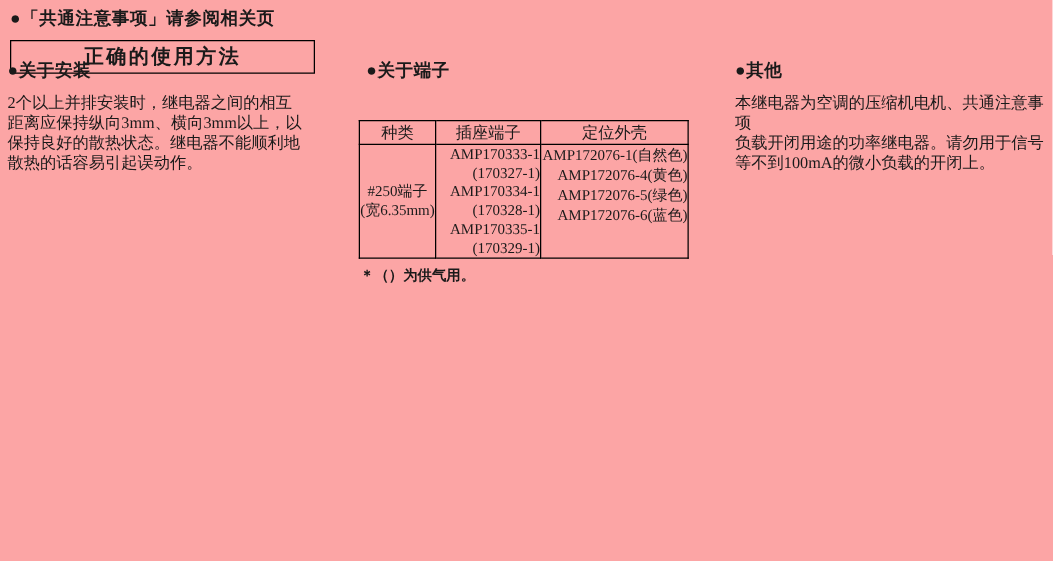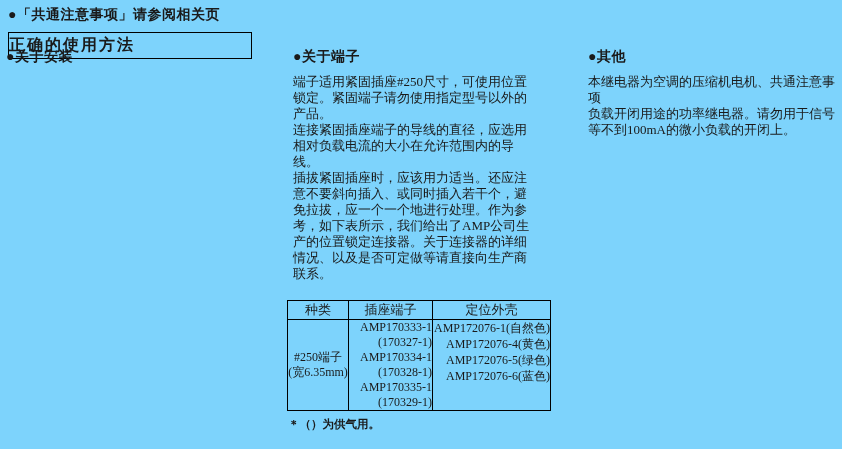--- a/index.html
+++ b/index.html
@@ -4,21 +4,21 @@
 <style>
   html, body {
     margin: 0;
     padding: 0;
     background: #ffffff;
   }
   .page {
     position: relative;
     width: 842px;
     height: 449px;
-    background: #7dd3fc;
+    background: #fca5a5;
     color: #1a1a1a;
     font-family: "Liberation Serif", "DejaVu Serif", serif;
     overflow: hidden;
   }
   .top-note {
     position: absolute;
     left: 8px;
     top: 6px;
     font-size: 14px;
     font-weight: bold;
@@ -27,21 +27,21 @@
   }
   .title-box {
     position: absolute;
     left: 8px;
     top: 32px;
     width: 242px;
     height: 25px;
     border: 1.5px solid #000000;
     display: flex;
     align-items: center;
-    justify-content: flex-start;
+    justify-content: center;
   }
   .title-box .title-text {
     font-size: 16px;
     font-weight: bold;
     letter-spacing: 2px;
   }
   .col {
     position: absolute;
     top: 48px;
   }
@@ -55,21 +55,21 @@
     letter-spacing: 0.5px;
   }
   .section-body {
     font-size: 13px;
     line-height: 16px;
     white-space: pre-line;
     letter-spacing: 0;
   }
   .amp-table {
     border-collapse: collapse;
-    margin: 18px 0 0 -6px;
+    margin: 30px 0 0 -6px;
     table-layout: fixed;
     width: 263px;
   }
   .amp-table th, .amp-table td {
     border: 1px solid #000000;
     padding: 0;
     font-weight: normal;
   }
   .amp-table th {
     height: 18px;
@@ -116,37 +116,28 @@
 <div class="page">
 
   <div class="top-note">●「共通注意事项」请参阅相关页</div>
 
   <div class="title-box">
     <span class="title-text">正确的使用方法</span>
   </div>
 
   <div class="col col-install">
     <div class="section-heading">●关于安装</div>
+    <div class="section-body">2个以上并排安装时，继电器之间的相互
+距离应保持纵向3mm、横向3mm以上，以
+保持良好的散热状态。继电器不能顺利地
+散热的话容易引起误动作。</div>
   </div>
 
   <div class="col col-terminals">
     <div class="section-heading">●关于端子</div>
-    <div class="section-body">端子适用紧固插座#250尺寸，可使用位置
-锁定。紧固端子请勿使用指定型号以外的
-产品。
-连接紧固插座端子的导线的直径，应选用
-相对负载电流的大小在允许范围内的导
-线。
-插拔紧固插座时，应该用力适当。还应注
-意不要斜向插入、或同时插入若干个，避
-免拉拔，应一个一个地进行处理。作为参
-考，如下表所示，我们给出了AMP公司生
-产的位置锁定连接器。关于连接器的详细
-情况、以及是否可定做等请直接向生产商
-联系。</div>
 
     <table class="amp-table">
       <colgroup>
         <col class="col-kind">
         <col class="col-socket">
         <col class="col-housing">
       </colgroup>
       <thead>
         <tr>
           <th>种类</th>

